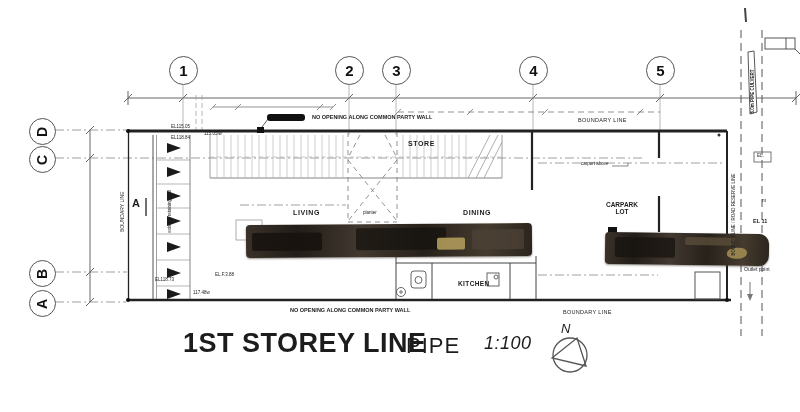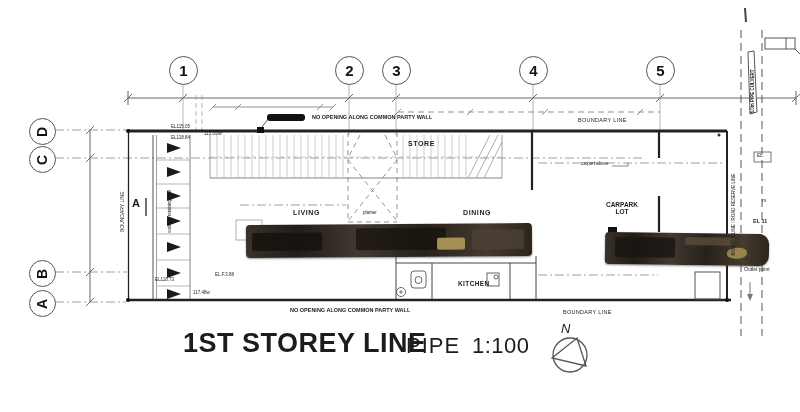--- a/index.html
+++ b/index.html
@@ -287,15 +287,15 @@
   <div class="lbl" style="left:679px;top:212px;width:110px;font-size:4.5px;text-align:center;transform:rotate(-90deg);">BOUND'Y LINE / ROAD RESERVE LINE</div>
   <div class="lbl b" style="left:718px;top:89px;width:70px;font-size:4.5px;text-align:center;transform:rotate(-90deg);">6.0m PIPE CULVERT</div>
 
   <div class="lbl b" style="left:132px;top:197px;font-size:11px;">A</div>
   <div class="lbl" style="left:744px;top:266px;width:30px;font-size:5px;white-space:normal;line-height:1.2;">Outlet point</div>
 
   <div class="lbl" style="left:561px;top:322px;font-size:13px;font-style:italic;">N</div>
 
   <div class="lbl b" style="left:183px;top:329px;font-size:27px;letter-spacing:.5px;">1ST STOREY LINE</div>
   <div class="lbl" style="left:406px;top:334px;font-size:22px;letter-spacing:1px;">PIPE</div>
-  <div class="lbl" style="left:472px;top:334px;font-size:22px;letter-spacing:.5px;">1:100</div>
+  <div class="lbl" style="left:484px;top:334px;font-size:18px;letter-spacing:.5px;font-style:italic;">1:100</div>
 
 </div>
 
 </body></html>

